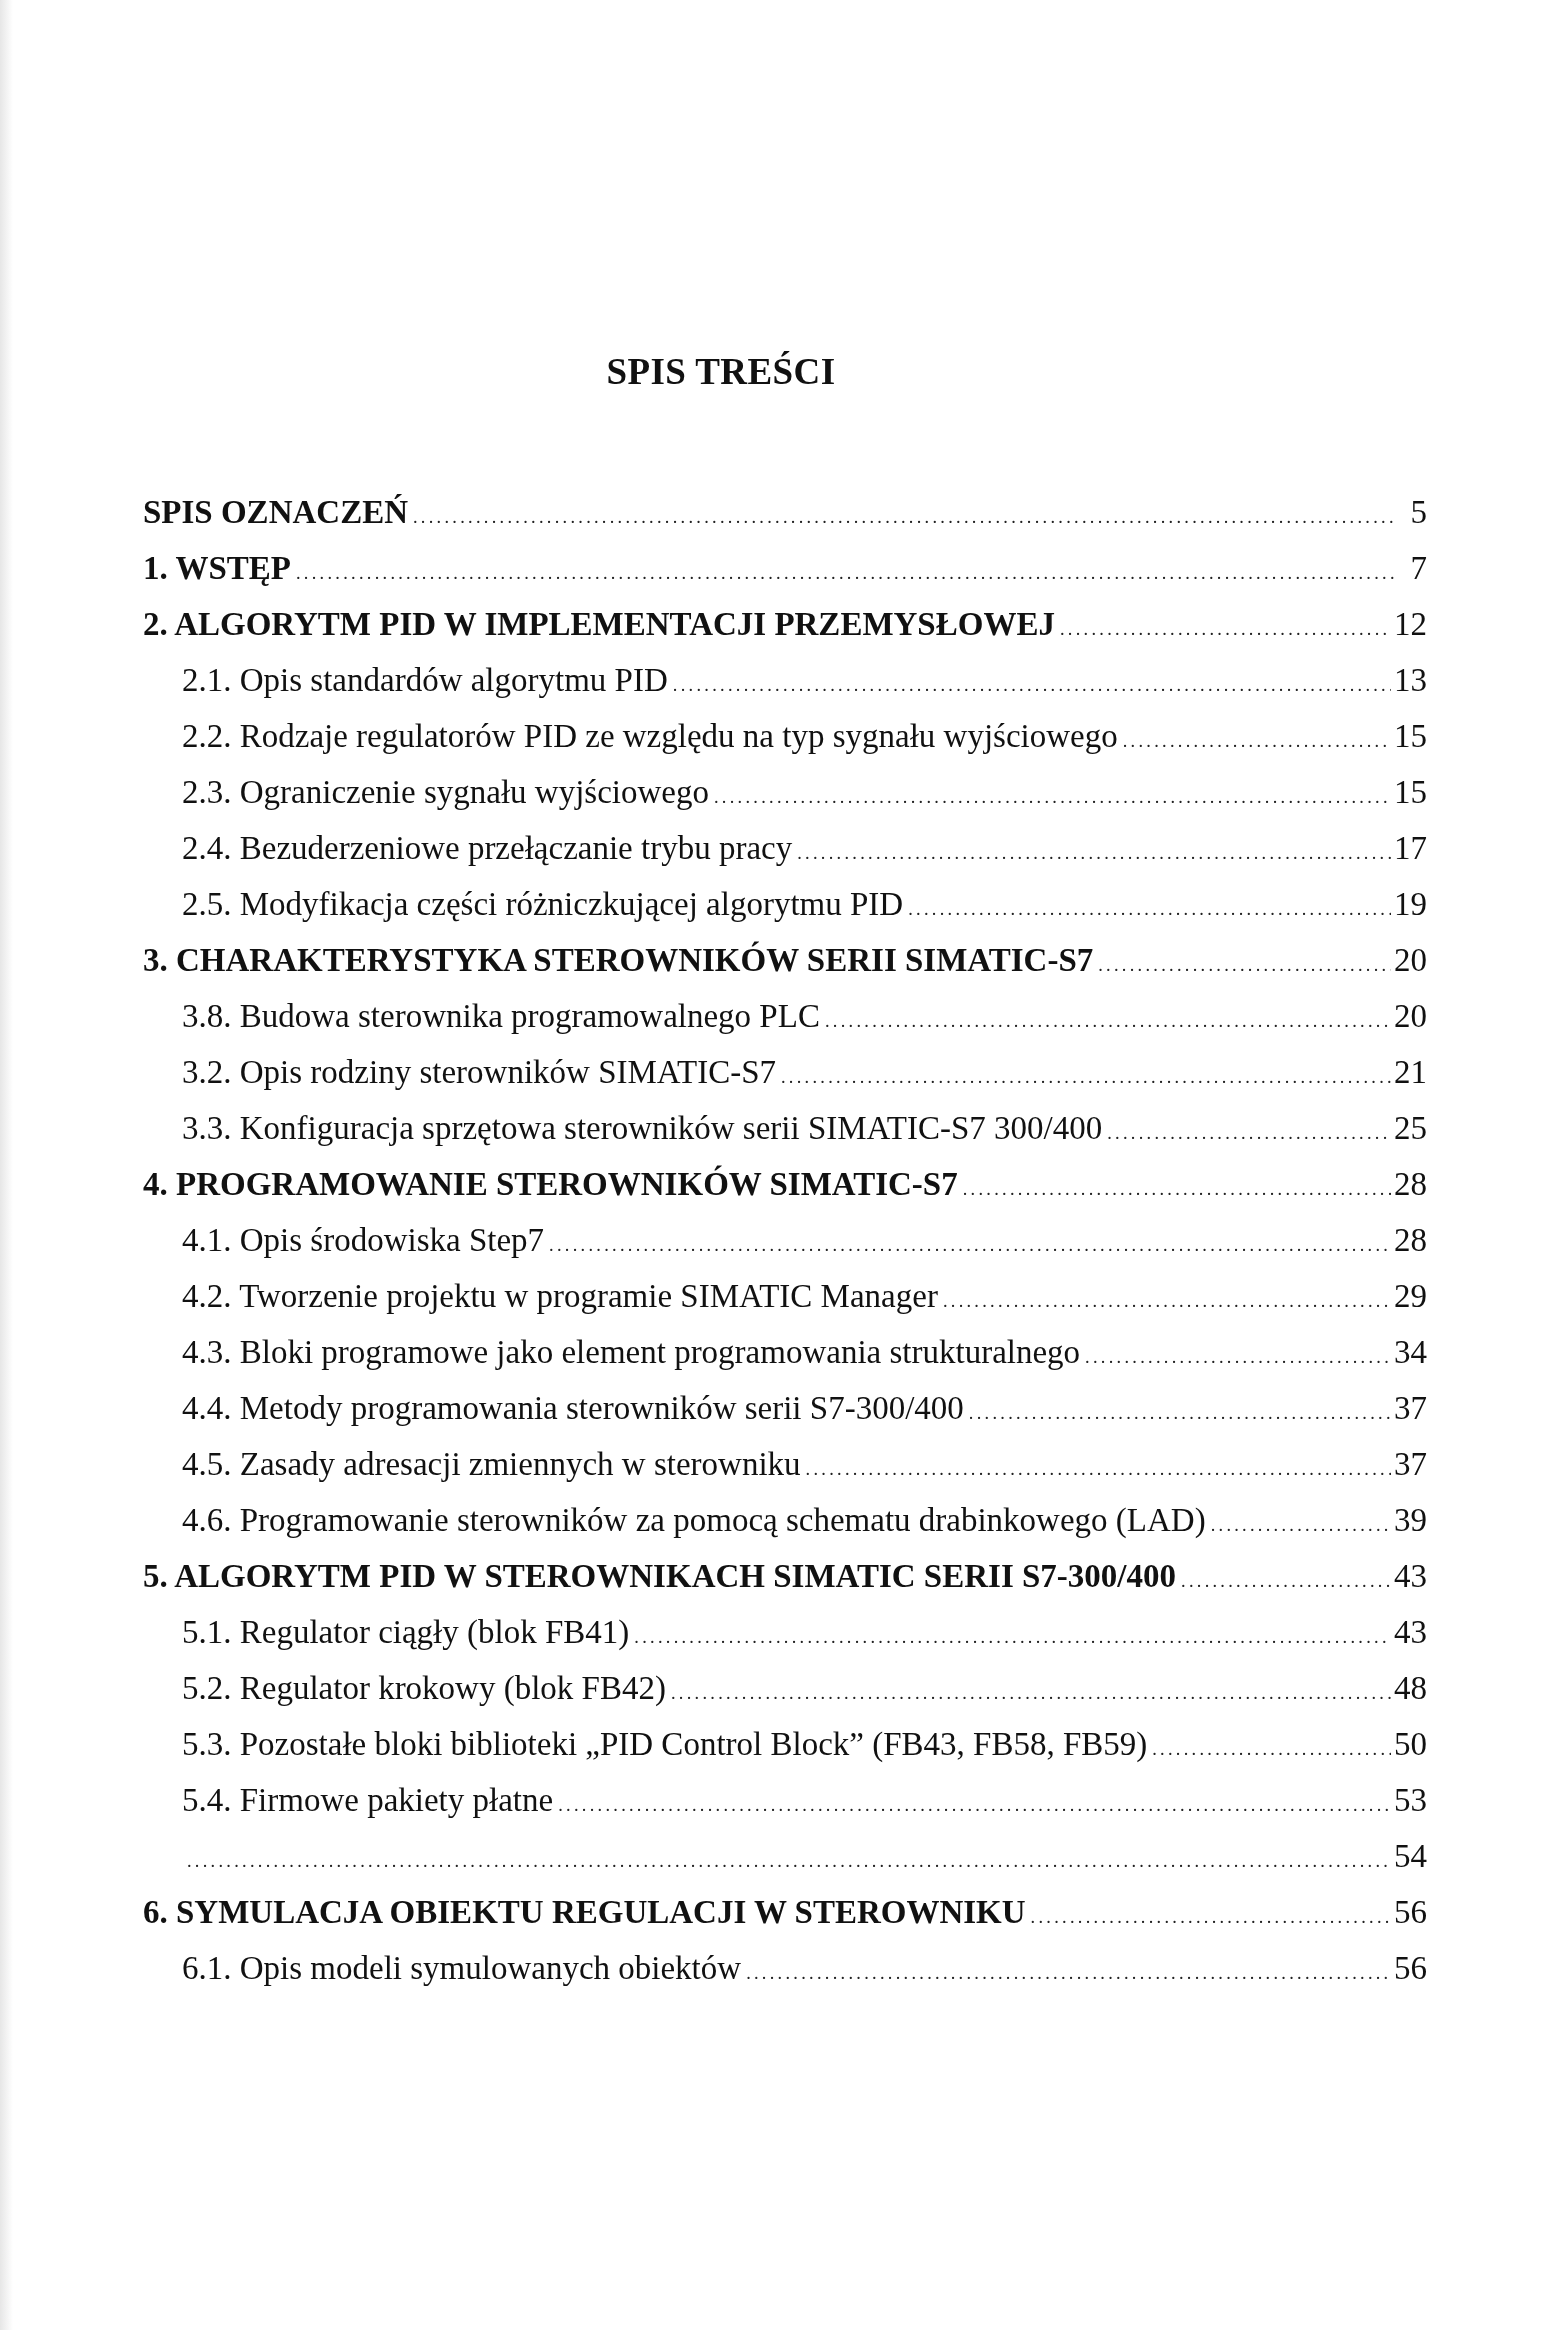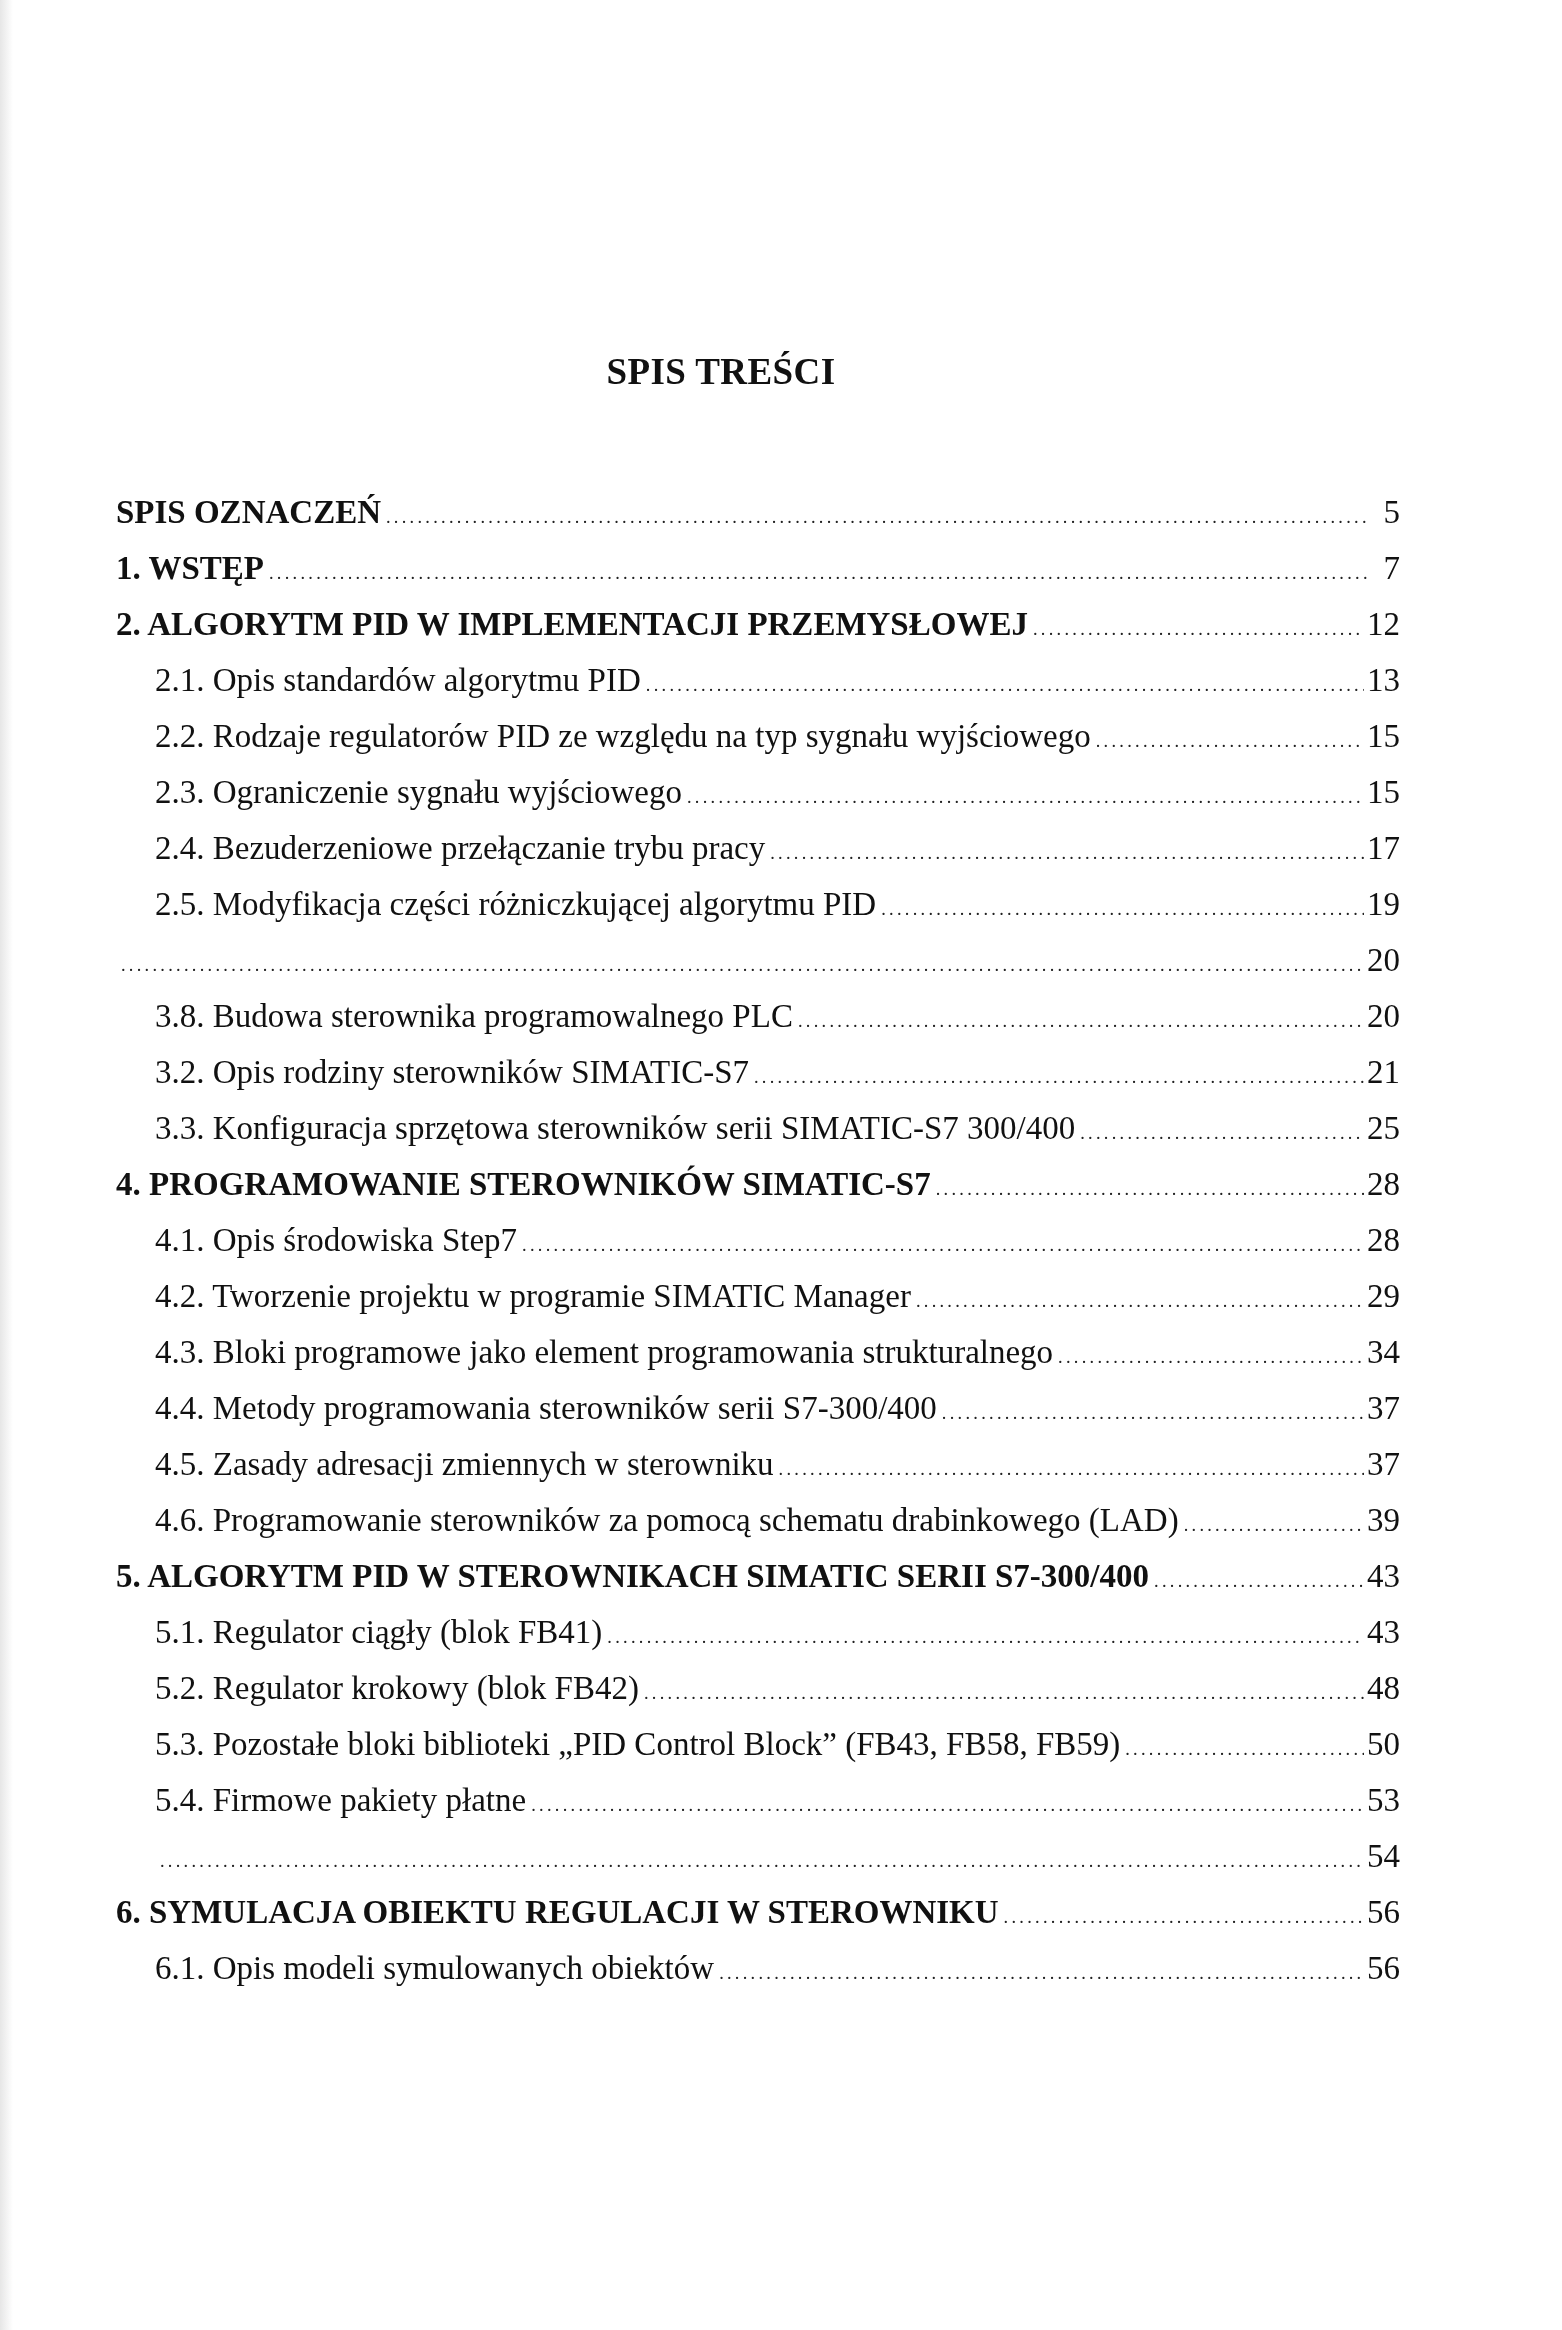--- a/index.html
+++ b/index.html
@@ -10,21 +10,21 @@
     .scan-shadow {
       position: absolute; left: 0; top: 0; width: 13.3px; height: 2330px;
       background: linear-gradient(to right, #e6e6e6, #ffffff);
     }
     .title {
       position: absolute; left: 0; width: 1350px; top: 326px;
       text-align: center; font-weight: bold; font-size: 37px; line-height: 42px;
       padding-left: 92px; box-sizing: border-box; letter-spacing: 0.4px;
     }
     .toc {
-      position: absolute; left: 116px; top: 493px; width: 1284px;
+      position: absolute; left: 143px; top: 493px; width: 1284px;
     }
     .row {
       display: flex; align-items: baseline; height: 56px; line-height: 38px;
       font-size: 33px; white-space: nowrap;
     }
     .row.level-1 { font-weight: bold; }
     .row.level-2 { padding-left: 39px; }
     .row .label { flex: 0 0 auto; }
     .row .leader {
       flex: 1 1 auto; overflow: hidden; margin: 0 3.3px 0 5px; font-weight: normal;
@@ -77,20 +77,21 @@
       <span class="label">2.4. Bezuderzeniowe przełączanie trybu pracy</span>
       <span class="leader"></span>
       <span class="page">17</span>
     </div>
     <div class="row level-2">
       <span class="label">2.5. Modyfikacja części różniczkującej algorytmu PID</span>
       <span class="leader"></span>
       <span class="page">19</span>
     </div>
     <div class="row level-1">
+      <span class="label">3. CHARAKTERYSTYKA STEROWNIKÓW SERII SIMATIC-S7</span>
       <span class="leader"></span>
       <span class="page">20</span>
     </div>
     <div class="row level-2">
       <span class="label">3.8. Budowa sterownika programowalnego PLC</span>
       <span class="leader"></span>
       <span class="page">20</span>
     </div>
     <div class="row level-2">
       <span class="label">3.2. Opis rodziny sterowników SIMATIC-S7</span>

